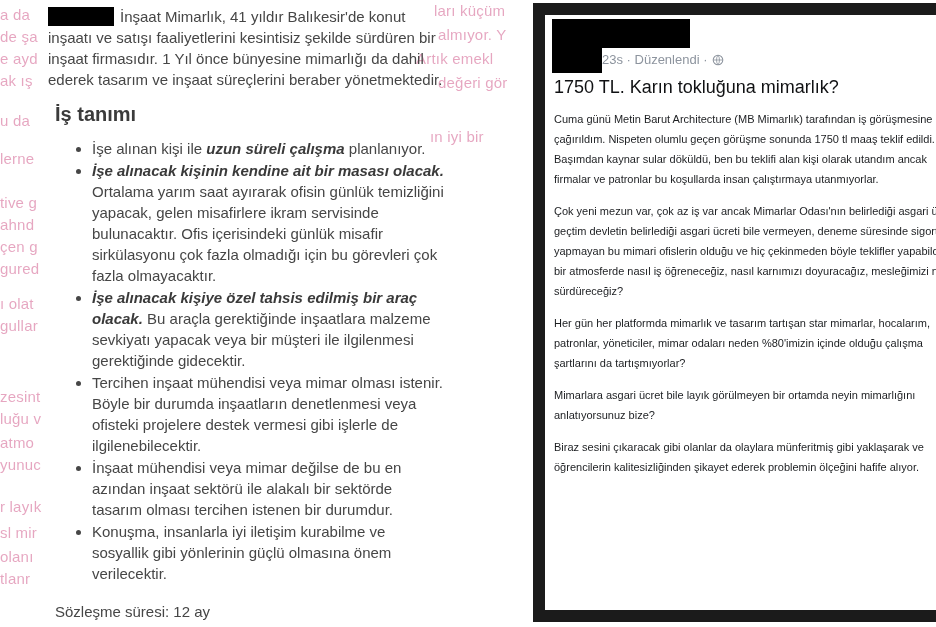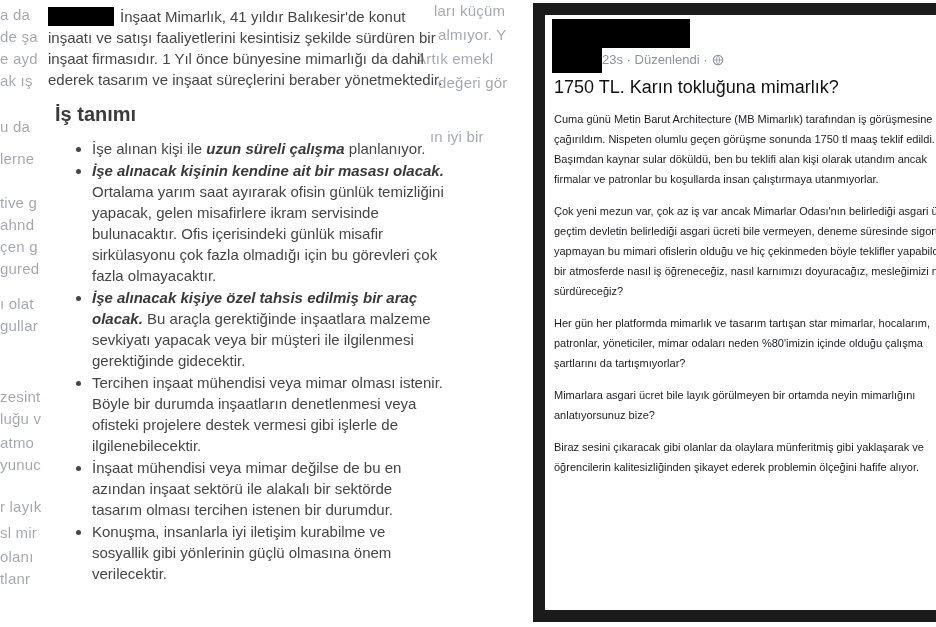--- a/index.html
+++ b/index.html
@@ -9,21 +9,21 @@
     width: 936px; height: 627px;
     background: #ffffff;
     overflow: hidden;
     font-family: "Liberation Sans", "DejaVu Sans", sans-serif;
   }
 
   
   .ghost {
     position: absolute;
     font-size: 15px;
-    color: #0f172a;
+    color: #be185d;
     opacity: 0.38;
     white-space: nowrap;
     letter-spacing: .2px;
   }
 
   
   .job-panel {
     position: absolute;
     left: 48px; top: 6px;
     width: 396px;
@@ -104,21 +104,21 @@
     color: #1c1e21;
   }
 </style>
 </head>
 <body>
 
 <span class="ghost" style="left:0;top:6px">a da</span>
 <span class="ghost" style="left:0;top:28px">de şa</span>
 <span class="ghost" style="left:0;top:50px">e ayd</span>
 <span class="ghost" style="left:0;top:72px">ak ış</span>
-<span class="ghost" style="left:0;top:118px">u da</span>
+<span class="ghost" style="left:0;top:112px">u da</span>
 <span class="ghost" style="left:0;top:150px">lerne</span>
 <span class="ghost" style="left:0;top:194px">tive g</span>
 <span class="ghost" style="left:0;top:216px">ahnd</span>
 <span class="ghost" style="left:0;top:238px">çen g</span>
 <span class="ghost" style="left:0;top:260px">gured</span>
 <span class="ghost" style="left:0;top:295px">ı olat</span>
 <span class="ghost" style="left:0;top:317px">gullar</span>
 <span class="ghost" style="left:0;top:388px">zesint</span>
 <span class="ghost" style="left:0;top:410px">luğu v</span>
 <span class="ghost" style="left:0;top:434px">atmo</span>
@@ -140,20 +140,21 @@
 
   <ul class="job-list">
     <li><span>İşe alınan kişi ile </span><span class="em">uzun süreli çalışma</span><span> planlanıyor.</span></li>
     <li><span></span><span class="em">İşe alınacak kişinin kendine ait bir masası olacak.</span><span> Ortalama yarım saat ayırarak ofisin günlük temizliğini yapacak, gelen misafirlere ikram servisinde bulunacaktır. Ofis içerisindeki günlük misafir sirkülasyonu çok fazla olmadığı için bu görevleri çok fazla olmayacaktır.</span></li>
     <li><span></span><span class="em">İşe alınacak kişiye özel tahsis edilmiş bir araç olacak.</span><span> Bu araçla gerektiğinde inşaatlara malzeme sevkiyatı yapacak veya bir müşteri ile ilgilenmesi gerektiğinde gidecektir.</span></li>
     <li><span>Tercihen inşaat mühendisi veya mimar olması istenir. Böyle bir durumda inşaatların denetlenmesi veya ofisteki projelere destek vermesi gibi işlerle de ilgilenebilecektir.</span><span class="em"></span><span></span></li>
     <li><span>İnşaat mühendisi veya mimar değilse de bu en azından inşaat sektörü ile alakalı bir sektörde tasarım olması tercihen istenen bir durumdur.</span><span class="em"></span><span></span></li>
     <li><span>Konuşma, insanlarla iyi iletişim kurabilme ve sosyallik gibi yönlerinin güçlü olmasına önem verilecektir.</span><span class="em"></span><span></span></li>
   </ul>
 
+  <p class="job-footer">Sözleşme süresi: 12 ay</p>
 </div>
 
 <div class="post-card">
   <div class="post-inner">
 
     <div class="post-header">
       <span class="ghost-name">Architect</span>
       <div class="redact-block-1"></div>
       <div class="redact-block-2"></div>
       <div class="post-meta">

